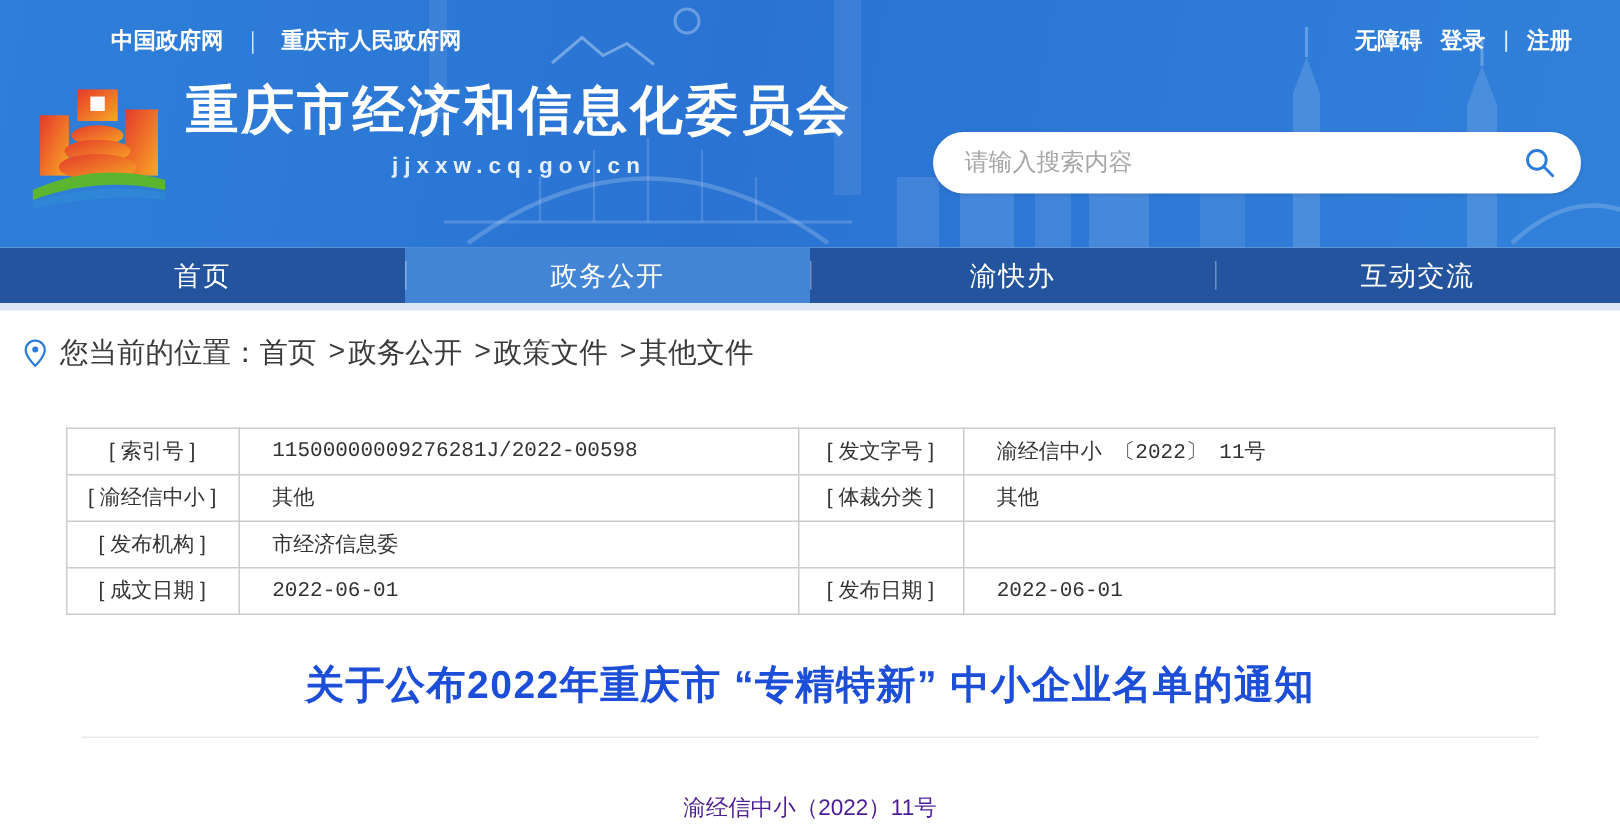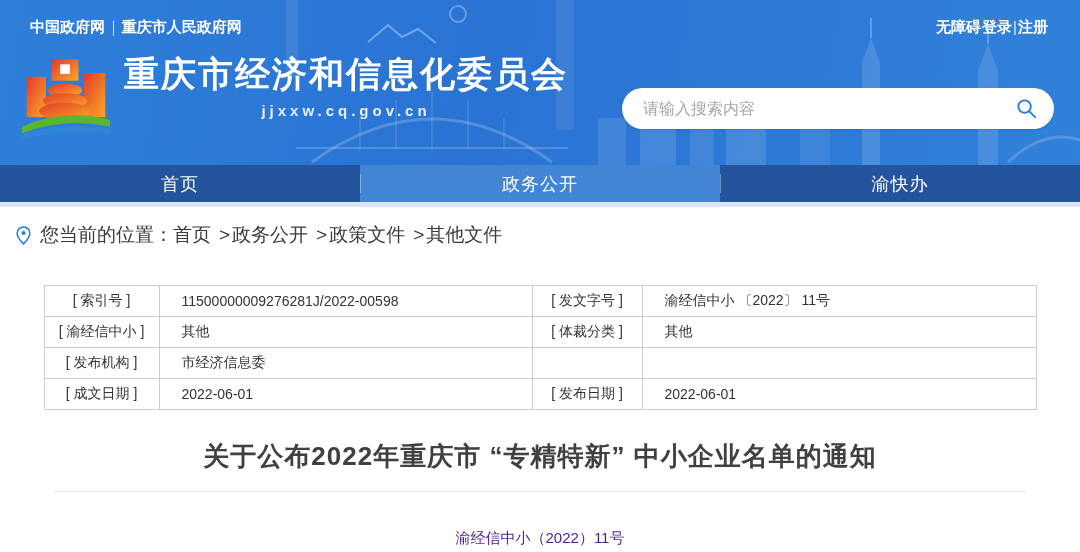--- a/index.html
+++ b/index.html
@@ -8,21 +8,21 @@
 
   
   .hero { position:relative; height:165px;
           background:linear-gradient(100deg,#2e7fd9 0%,#2a73d3 45%,#3181da 100%);
           overflow:hidden; }
   .hero-decor { position:absolute; inset:0; pointer-events:none; }
 
   .topbar { position:relative; z-index:2; display:flex; justify-content:space-between;
             align-items:center; height:46px; padding:8px 32px 0 30px; color:#fff;
             font-size:15px; font-weight:bold; }
-  .topbar-left, .topbar-right { display:flex; align-items:flex-start; gap:1px; }
+  .topbar-left, .topbar-right { display:flex; align-items:flex-start; gap:12px;margin-left:44px; }
   .tb-sep { opacity:.85; font-weight:normal; }
 
   .brand { position:relative; z-index:2; display:flex; align-items:flex-start; padding:4px 0 0 20px;text-align:center; }
   .logo { width:92px; height:92px; flex:0 0 auto; }
   .brand-text { margin-left:12px; padding-top:4px; }
   .site-name { font-size:35px; font-weight:bold; color:#fff; letter-spacing:2px; line-height:1.15; }
   .site-url { margin-top:8px; font-size:15px; font-weight:bold; letter-spacing:4px;
               color:rgba(255,255,255,.88); }
 
   .search { position:absolute; z-index:3; right:26px; top:88px; width:432px; height:41px;
@@ -47,25 +47,25 @@
                 font-size:19px; color:#3a3a3a; }
   .pin-icon { width:15px; height:19px; margin-right:9px; flex:0 0 auto; }
   .crumb-sep { margin:0 2px 0 8px; color:#3a3a3a; }
   .crumb { cursor:pointer; }
 
   
   .doc-table { width:992px; margin:24px auto 0 auto; border-collapse:collapse;
                table-layout:fixed; font-size:14px; color:#333; }
   .doc-table td { border:1px solid #ccc; height:31px; overflow:hidden; white-space:nowrap; }
   .doc-table td.lbl { text-align:center; }
-  .doc-table td.val { padding-left:22px; }
+  .doc-table td.val { padding-left:22px;font-family:Liberation Mono, monospace; }
 
   
   .article-title { margin-top:29px; text-align:center; font-size:26px; font-weight:bold;
-                   color:#404040; letter-spacing:1px; }
+                   color:#1d4ed8; letter-spacing:1px; }
   .title-divider { width:972px; margin:17px auto 0 auto; border-top:1px solid #e9e9e9; height:0; }
   .doc-number { margin-top:37px; text-align:center; font-size:15px; color:#4c1d95; }
 </style>
 </head>
 <body>
 
 <div class="page">
 
   <div class="hero">
     <svg class="hero-decor" viewBox="0 0 1080 165" xmlns="http://www.w3.org/2000/svg">
@@ -141,20 +141,21 @@
         <circle cx="10" cy="10" r="6.5" fill="none" stroke="#2b7bd9" stroke-width="2"></circle>
         <line x1="15.2" y1="15.2" x2="21" y2="21" stroke="#2b7bd9" stroke-width="2" stroke-linecap="round"></line>
       </svg>
     </div>
   </div>
 
   <div class="nav">
     <div class="nav-item">首页</div>
     <div class="nav-item active">政务公开</div>
     <div class="nav-item">渝快办</div>
+    <div class="nav-item">互动交流</div>
   </div>
   <div class="nav-strip"></div>
 
   <div class="breadcrumb">
     <svg class="pin-icon" viewBox="0 0 24 30">
       <path d="M12 1.5 C6.2 1.5 1.8 6 1.8 11.4 c0 7 10.2 17 10.2 17 s10.2 -10 10.2 -17 C22.2 6 17.8 1.5 12 1.5 Z" fill="none" stroke="#2b7bd9" stroke-width="2.4"></path>
       <circle cx="12" cy="11" r="3.2" fill="#2b7bd9"></circle>
     </svg>
     <span>您当前的位置：</span>
     <span class="crumb">首页</span>

